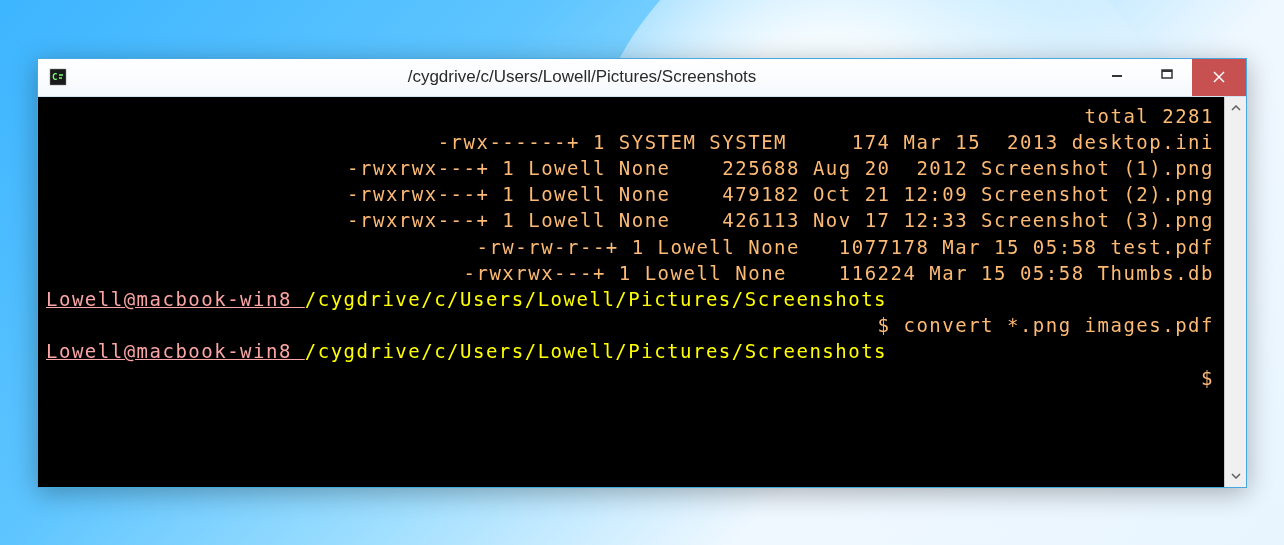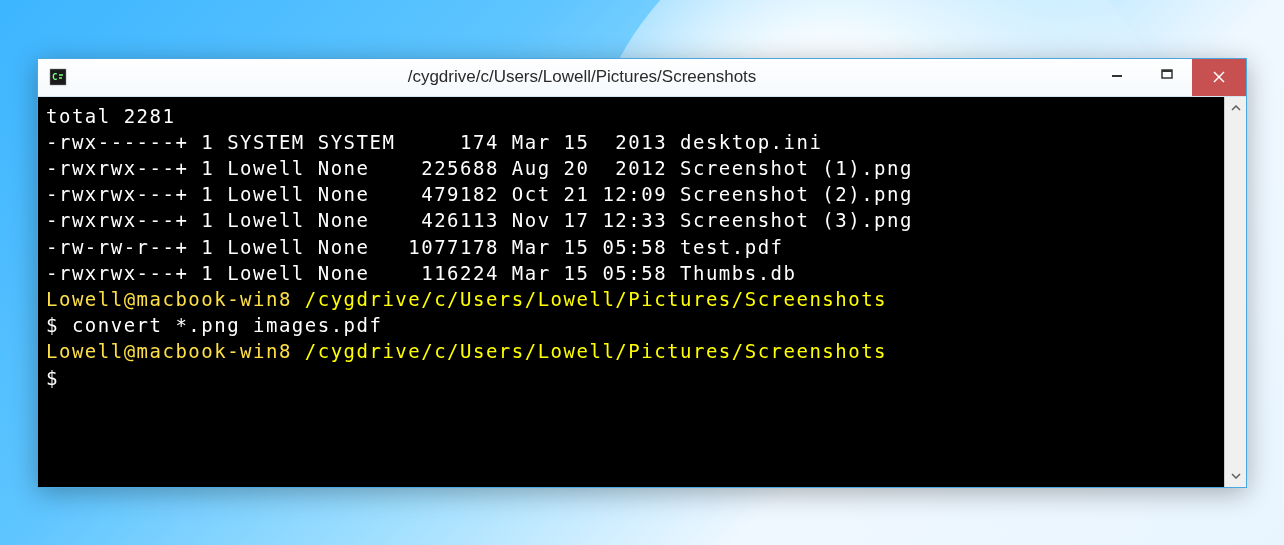--- a/index.html
+++ b/index.html
@@ -106,23 +106,23 @@
     .scroll-arrow {
       height: 22px;
       display: flex;
       align-items: center;
       justify-content: center;
       color: #555;
       font-size: 12px;
       cursor: pointer;
     }
     .line { display: block; }
-    .green { color: #fde047; }
+    .green { color: #fca5a5; text-decoration: underline; }
     .yellow { color: #ffff00; }
-    .white { color: #ffffff; }
+    .white { color: #fdba74; text-align: right; }
     .blank { height: 1.38em; }
   </style>
 </head>
 <body>
 
 <div class="window">
   <div class="titlebar">
     <div class="app-icon">
       <svg viewBox="0 0 20 20">
           <rect x="2" y="2" width="16" height="16" fill="#1a1a1a" stroke="#888" stroke-width="0.5"></rect>

